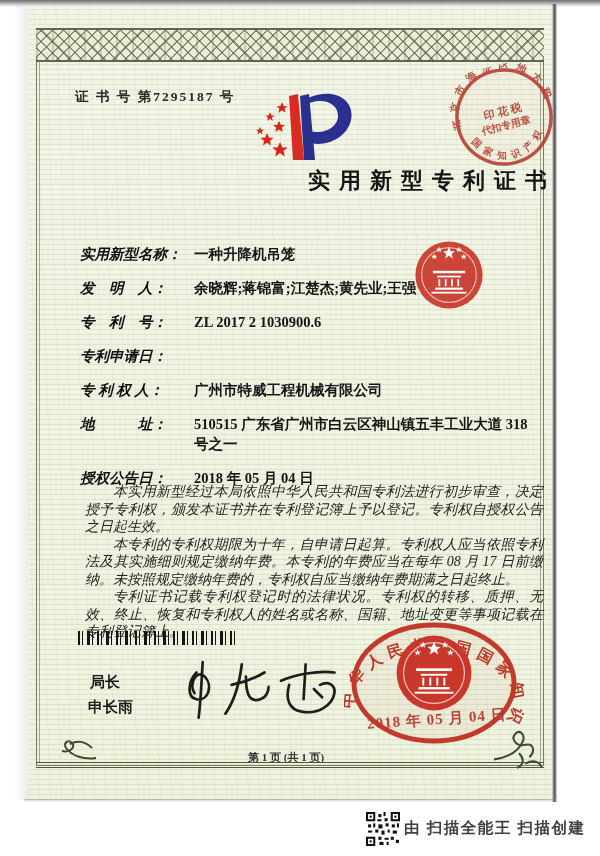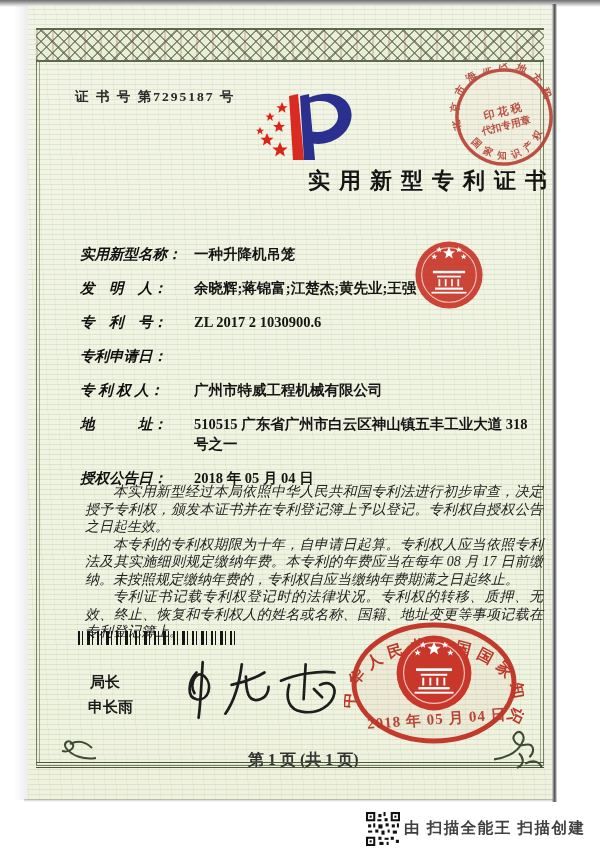--- a/index.html
+++ b/index.html
@@ -58,21 +58,21 @@
   .dtitle{left:62px;top:667px;font-size:15px;font-weight:700;color:#1a1a1a;}
   .dname{left:60px;top:692px;font-size:15px;font-weight:700;color:#1a1a1a;}
   .sig{left:150px;top:652px;width:175px;height:64px;}
 
   .seal{left:316px;top:612px;width:180px;height:135px;}
   .seal .ring{fill:rgba(220,70,50,.05);stroke:#c23a2b;stroke-width:5;}
   .seal textPath{fill:#bd3829;font-size:15.5px;font-weight:700;letter-spacing:6.5px;}
   .sealdate{left:327px;top:704px;width:164px;text-align:center;font-size:15px;font-weight:700;
             color:#b5372a;letter-spacing:1px;transform:rotate(-4deg);opacity:.92;}
 
-  .pfoot{left:220px;top:744px;font-size:16px;font-weight:600;color:#333;}
+  .pfoot{left:220px;top:744px;font-size:11px;font-weight:600;color:#333;}
   .brule{left:8px;top:756px;right:8px;height:4px;border-top:1.5px solid #4c573e;border-bottom:1px solid #4c573e;}
   .ornL{left:28px;top:732px;width:40px;height:26px;}
   .ornR{left:466px;top:722px;width:50px;height:42px;}
 
   .qr{left:366px;top:812px;width:34px;height:34px;}
   .credit{left:404px;top:818px;font-size:15.5px;font-weight:600;letter-spacing:1.5px;color:#404040;
           font-family:"Liberation Sans","DejaVu Sans",sans-serif;}
 </style>
 </head>
 <body>

